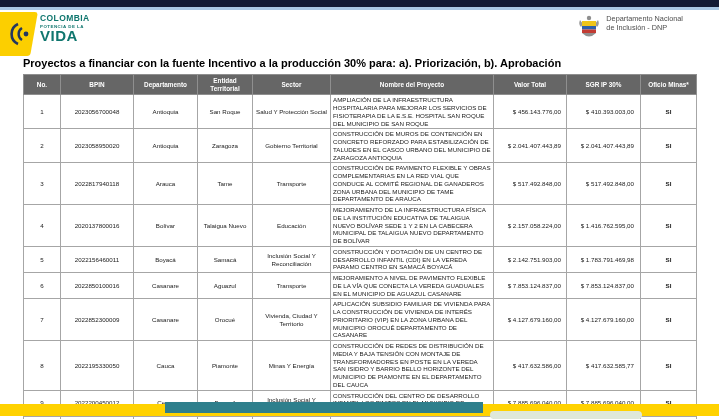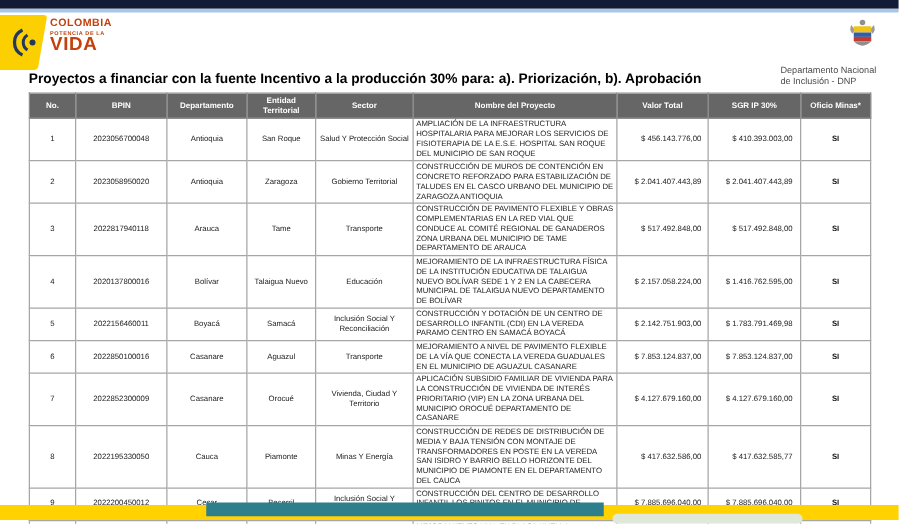--- a/index.html
+++ b/index.html
@@ -13,27 +13,27 @@
   .topbar { position:absolute; top:0; left:0; width:719px; height:7px; background:#131a35; }
   .topline { position:absolute; top:7px; left:0; width:719px; height:3px; background:#a9c7e5; }
 
   
   .logo-wrap { position:absolute; top:12px; left:0; height:46px; }
   .logo-badge {
     position:absolute; top:0; left:-8px; width:42px; height:44px;
     background:#fccf00; transform:skewX(-10deg); border-radius:0 3px 3px 0;
   }
   .logo-mark { position:absolute; top:8px; left:6px; }
-  .logo-text { position:absolute; top:1px; left:40px; color:#c2410c; white-space:nowrap; }
+  .logo-text { position:absolute; top:1px; left:40px; color:#0f766e; white-space:nowrap; }
   .logo-line1 { font-size:8.5px; font-weight:700; letter-spacing:.4px; }
   .logo-line2 { font-size:4.4px; font-weight:700; letter-spacing:.5px; margin-top:1px; }
   .logo-line3 { font-size:15px; font-weight:800; letter-spacing:.5px; line-height:.95; }
 
   
-  .dnp-wrap { position:absolute; top:14px; right:18px; display:flex; align-items:flex-end; gap:6px;flex-direction:column; }
+  .dnp-wrap { position:absolute; top:14px; right:36px; display:flex; align-items:flex-start; gap:6px; }
   .dnp-text { font-size:7.3px; color:#4d4d4d; line-height:1.25; }
 
   .page-title {
     position:absolute; top:57px; left:23px; width:680px;
     font-size:11px; font-weight:700; color:#000000;
   }
 
   
   .tbl-wrap { position:absolute; top:74px; left:23px; width:673px; }
   table { border-collapse:collapse; table-layout:fixed; width:673px; border:1px solid #8a8a8a; }

